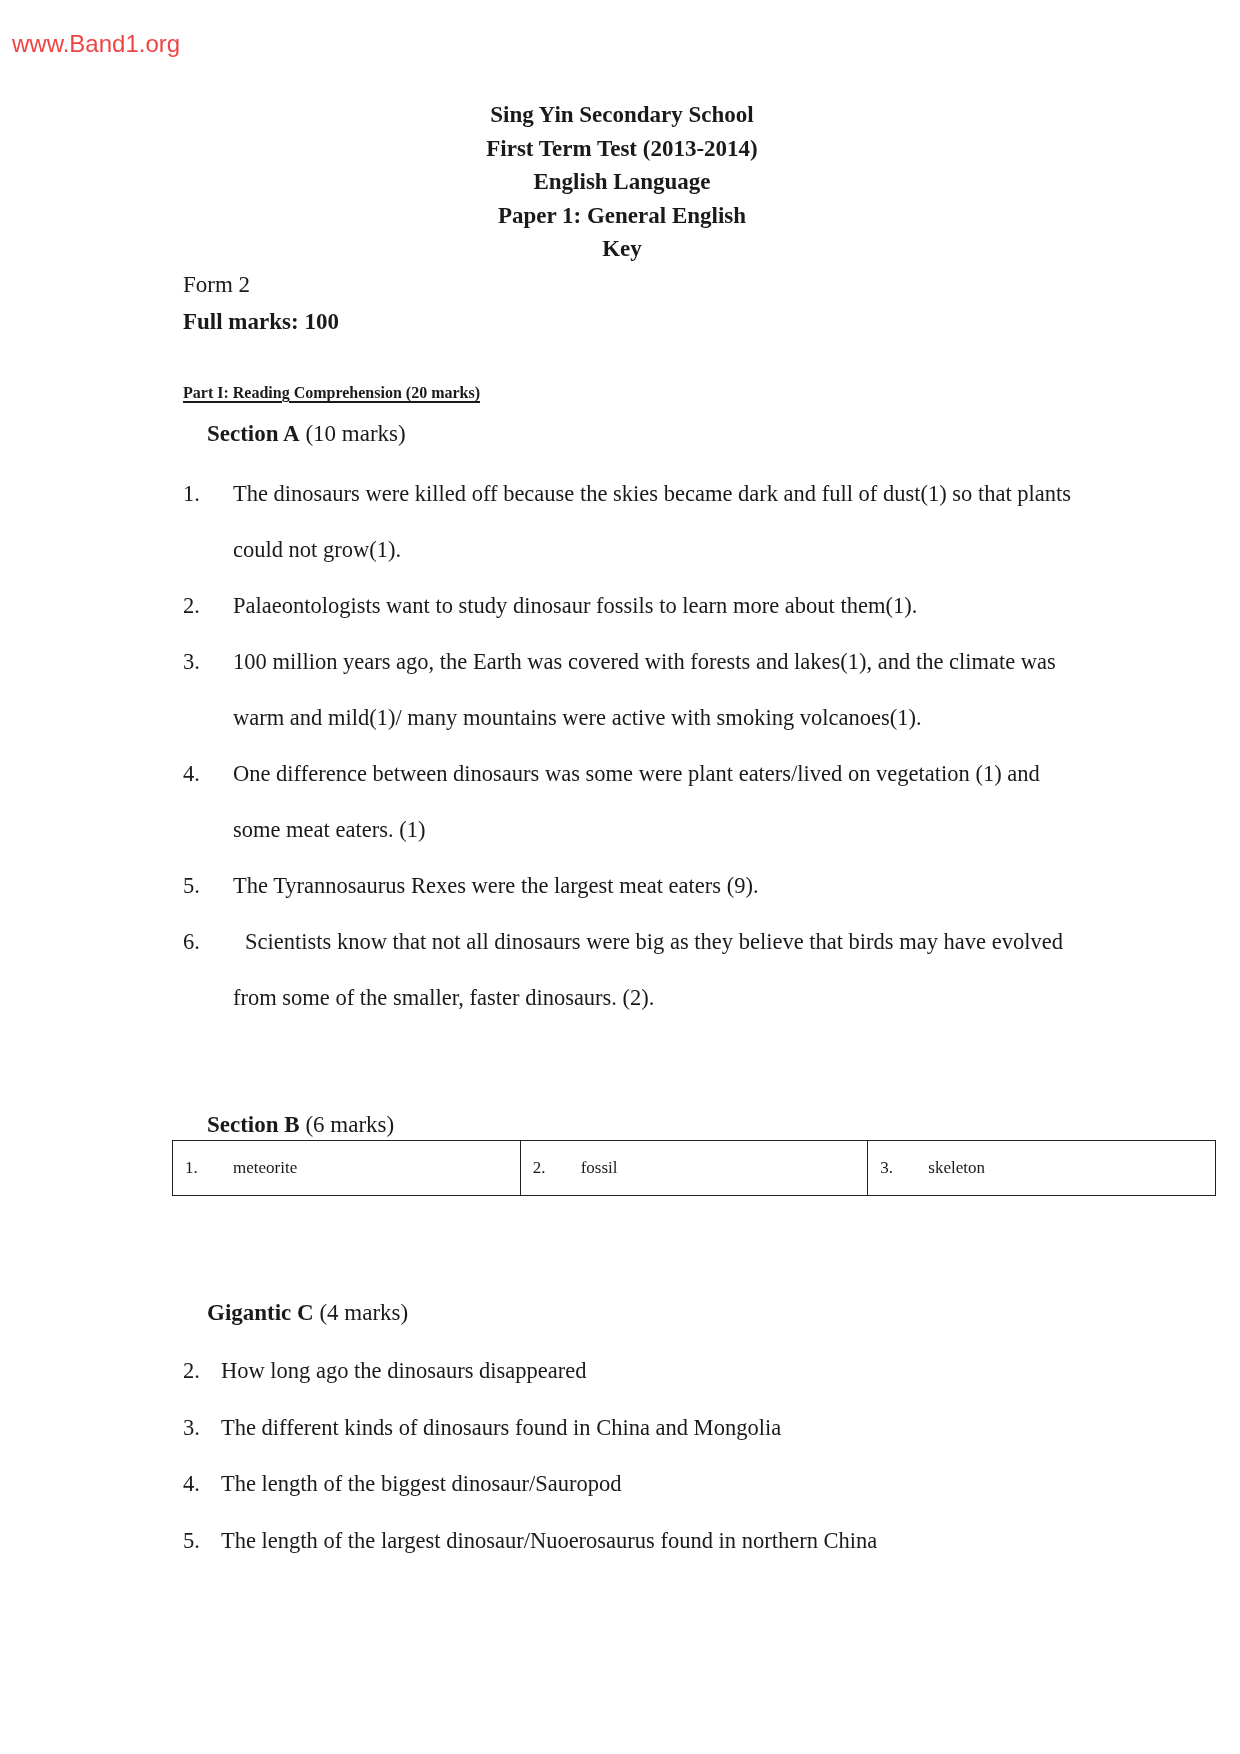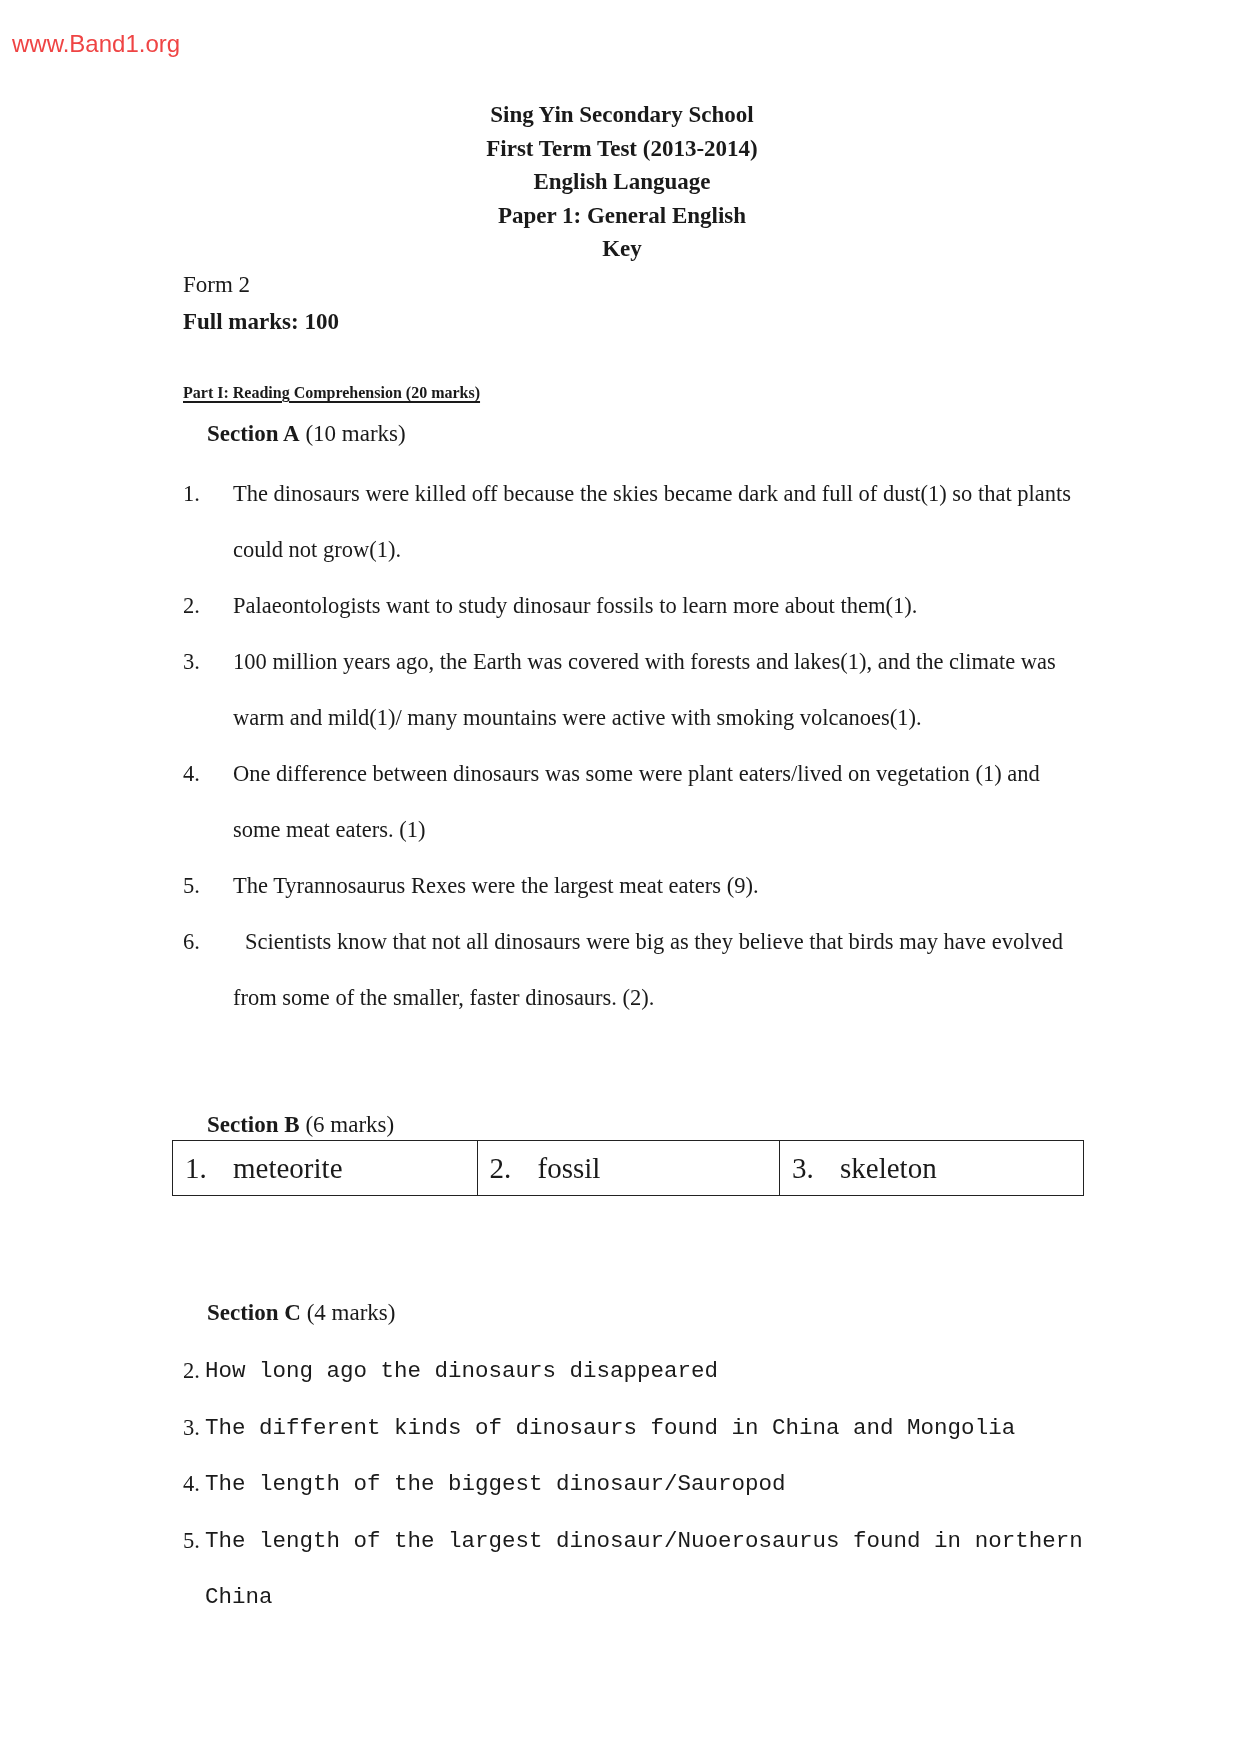--- a/index.html
+++ b/index.html
@@ -29,31 +29,31 @@
     .sec-a { top: 421px; }
     .sec-b { top: 1112px; }
     .sec-c { top: 1300px; }
     .qlist { position: absolute; left: 183px; width: 900px; margin: 0; padding: 0; list-style: none; }
     .qlist.a { top: 466px; }
     .qitem { position: relative; font-size: 22.5px; line-height: 56px; margin-bottom: 0; }
     .qnum { position: absolute; left: 0; top: 0; width: 40px; }
     .qtext { display: block; margin-left: 50px; }
     .qitem.i6 .qtext { text-indent: 12px; }
     .table-b {
-      position: absolute; left: 172px; top: 1140px; width: 912px;
-      border-collapse: collapse; font-size: 29px;
+      position: absolute; left: 172px; top: 1140px; width: 1044px;
+      border-collapse: collapse; font-size: 17px;
     }
     .table-b td {
       border: 1.5px solid #222; height: 54px; padding: 0 0 0 12px; vertical-align: middle;
       width: 300px;
     }
     .cell-num { display: inline-block; width: 48px; }
     .qlist.c { top: 1343px; }
     .qlist.c .qitem { line-height: 56.5px; }
-    .qlist.c .qtext { margin-left: 22px; font-family: Liberation Mono, monospace; }
+    .qlist.c .qtext { margin-left: 38px; }
   </style>
 </head>
 <body>
 
 <div class="site-url">www.Band1.org</div>
 
 <div class="title-block">
   <div>Sing Yin Secondary School</div>
   <div>First Term Test (2013-2014)</div>
   <div>English Language</div>
@@ -105,21 +105,21 @@
   <tbody>
       <tr>
     <td><span class="cell-num">1.</span><span>meteorite</span></td>
     <td><span class="cell-num">2.</span><span>fossil</span></td>
     <td><span class="cell-num">3.</span><span>skeleton</span></td>
   </tr>
 </tbody>
   </table>
 
 <div class="section-heading sec-c">
-  <b>Section C</b>
+  <b>Gigantic C</b>
   <span>(4 marks)</span>
 </div>
 <ol class="qlist c">
   <li class="qitem">
     <span class="qnum">2.</span>
     <span class="qtext">How long ago the dinosaurs disappeared</span>
   </li>
   <li class="qitem">
     <span class="qnum">3.</span>
     <span class="qtext">The different kinds of dinosaurs found in China and Mongolia</span>

